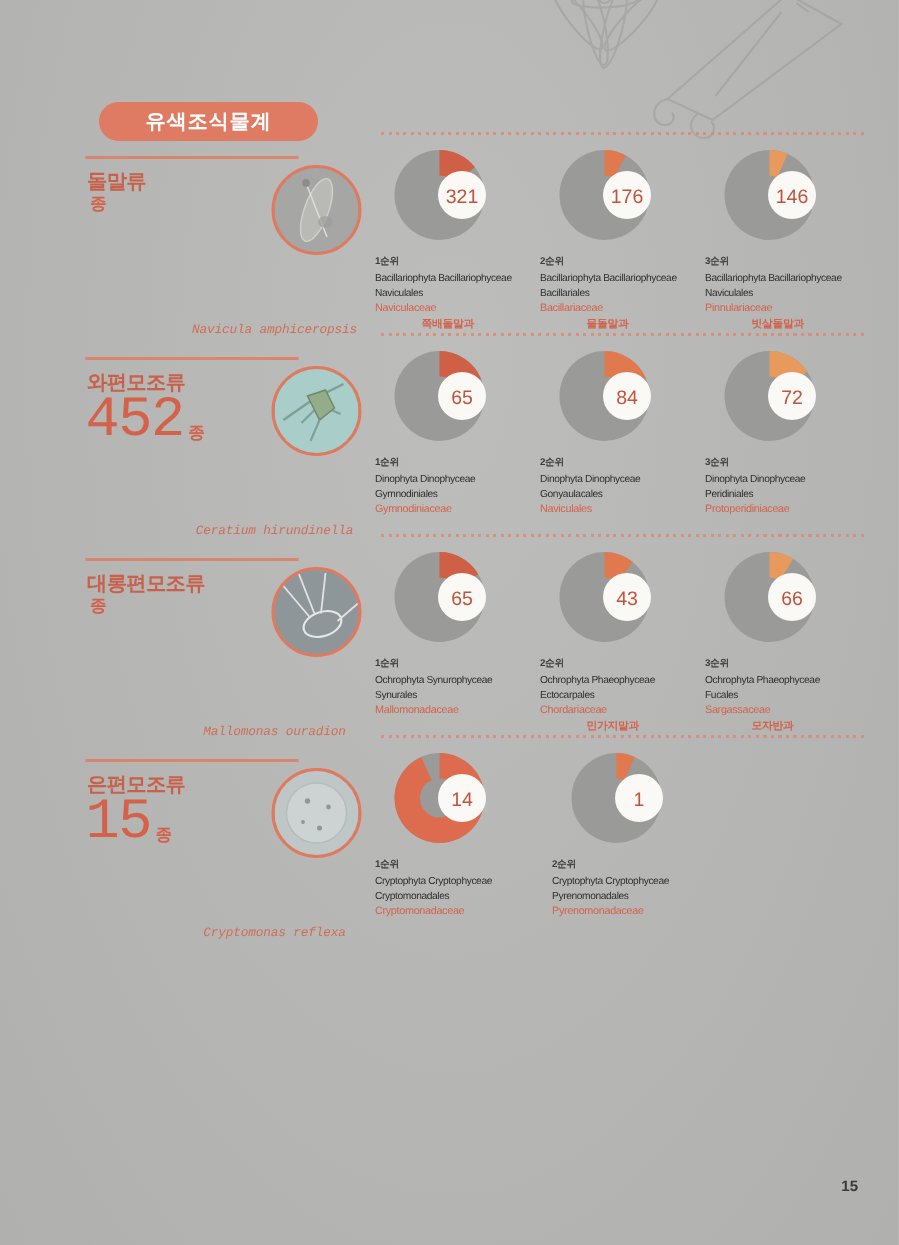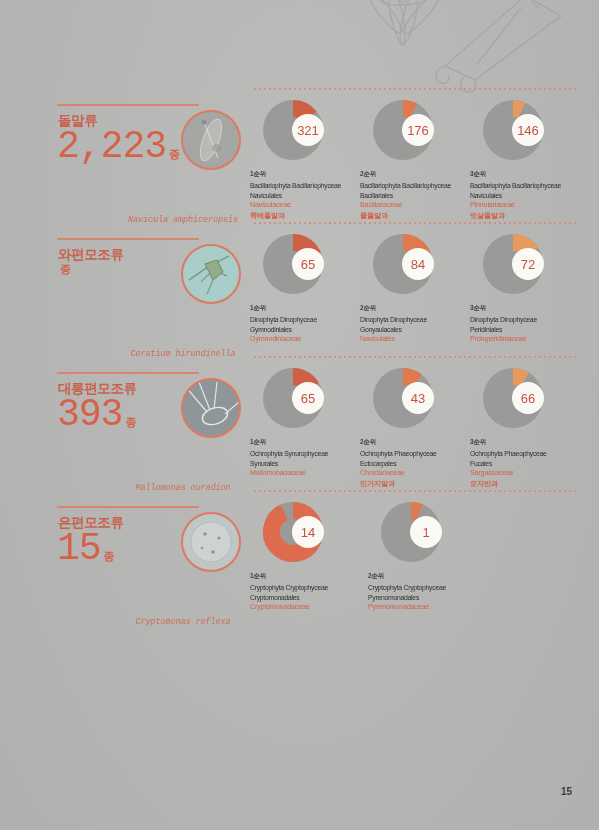--- a/index.html
+++ b/index.html
@@ -87,21 +87,21 @@
     position:absolute;left:31px;top:16px;
     width:32px;height:32px;border-radius:50%;
     background:#fbf9f6;
     display:flex;align-items:center;justify-content:center;
     font-size:13px;color:#c0553d;font-weight:400;
   }
   .meta{position:absolute;left:0;top:72px;width:118px;}
   .meta .rank{font-size:6.5px;color:#3d3d3c;font-weight:bold;margin-bottom:2px;letter-spacing:-.2px;}
   .meta .lvl{font-size:6.8px;color:#2f2f2e;line-height:9.5px;letter-spacing:-.25px;white-space:nowrap;}
   .meta .fam{font-size:7.2px;color:#d4624a;font-weight:normal;line-height:10.5px;letter-spacing:-.2px;}
-  .meta .kfam{font-size:7.2px;color:#d4624a;font-weight:bold;line-height:10px;letter-spacing:-.2px;}
+  .meta .kfam{font-size:7.2px;color:#d4624a;font-weight:bold;line-height:10px;letter-spacing:-.2px;margin-left:31px;}
   
   .pagenum{
     position:absolute;right:27px;bottom:33px;
     font-size:10px;font-weight:bold;color:#3a3a39;
   }
 </style>
 </head>
 <body>
 
 <div class="page">
@@ -119,62 +119,64 @@
       <g>
         <path d="M200 2 L236 22 L150 86 L120 72 Z"></path>
         <path d="M196 14 L152 70"></path>
         <path d="M206 8 L214 14"></path>
         <path d="M120 72 c-10 2 -12 14 -4 17 c6 2 10 -4 7 -8"></path>
         <path d="M140 82 c-8 6 -4 16 4 16 c7 0 9 -7 5 -11"></path>
       </g>
     </svg>
   </div>
 
+  <div class="badge">
+    <span>유색조식물계</span>
+  </div>
 
   <div class="left-col">
       <div class="grp">
         <div class="rule"></div>
      <div class="kname">돌말류</div>
      <div class="numwrap">
-       <span class="num">2,223</span>
        <span class="unit">종</span>
      </div>
      <div class="photo">
           <svg viewBox="0 0 56 56">
             <rect width="56" height="56" fill="#a6a6a4"></rect>
       <ellipse cx="28" cy="28" rx="8" ry="22" transform="rotate(20 28 28)" fill="#b9b9b6" stroke="#cfcfcc" stroke-width="1"></ellipse>
       <path d="M21 10 L35 46" stroke="#dcdcd8" stroke-width="1" fill="none"></path>
       <circle cx="21" cy="10" r="2.6" fill="#8d8d8b"></circle>
       <ellipse cx="34" cy="36" rx="5" ry="4" fill="#9c9c9a" opacity=".7"></ellipse>
           </svg>
         </div>
      <div class="sciname">Navicula amphiceropsis</div>
       </div>
       <div class="grp">
         <div class="rule"></div>
      <div class="kname">와편모조류</div>
      <div class="numwrap">
+       <span class="num">452</span>
        <span class="unit">종</span>
      </div>
      <div class="photo">
           <svg viewBox="0 0 56 56">
             <rect width="56" height="56" fill="#a9cdc8"></rect>
       <path d="M6 34 L26 20 L46 10" stroke="#7e9e96" stroke-width="1.6" fill="none"></path>
       <path d="M18 36 L30 24 L44 30" stroke="#7e9e96" stroke-width="1.4" fill="none"></path>
       <path d="M22 18 L30 34 L40 26 L34 14 Z" fill="#93ad8a" stroke="#6f8a68" stroke-width="1"></path>
       <path d="M30 34 L24 48" stroke="#7e9e96" stroke-width="1.4" fill="none"></path>
           </svg>
         </div>
      <div class="sciname">Ceratium hirundinella</div>
       </div>
       <div class="grp">
         <div class="rule"></div>
      <div class="kname">대롱편모조류</div>
      <div class="numwrap">
-       <span class="num">393</span>
        <span class="unit">종</span>
      </div>
      <div class="photo">
           <svg viewBox="0 0 56 56">
             <rect width="56" height="56" fill="#8f9699"></rect>
       <ellipse cx="32" cy="36" rx="13" ry="8" transform="rotate(-18 32 36)" fill="none" stroke="#e6e8e6" stroke-width="1.4"></ellipse>
       <path d="M24 32 L2 6" stroke="#e2e4e2" stroke-width="1.2"></path>
       <path d="M27 30 L16 2" stroke="#e2e4e2" stroke-width="1.2"></path>
       <path d="M31 29 L34 2" stroke="#e2e4e2" stroke-width="1.2"></path>
       <path d="M42 34 L56 22" stroke="#e2e4e2" stroke-width="1.2"></path>

